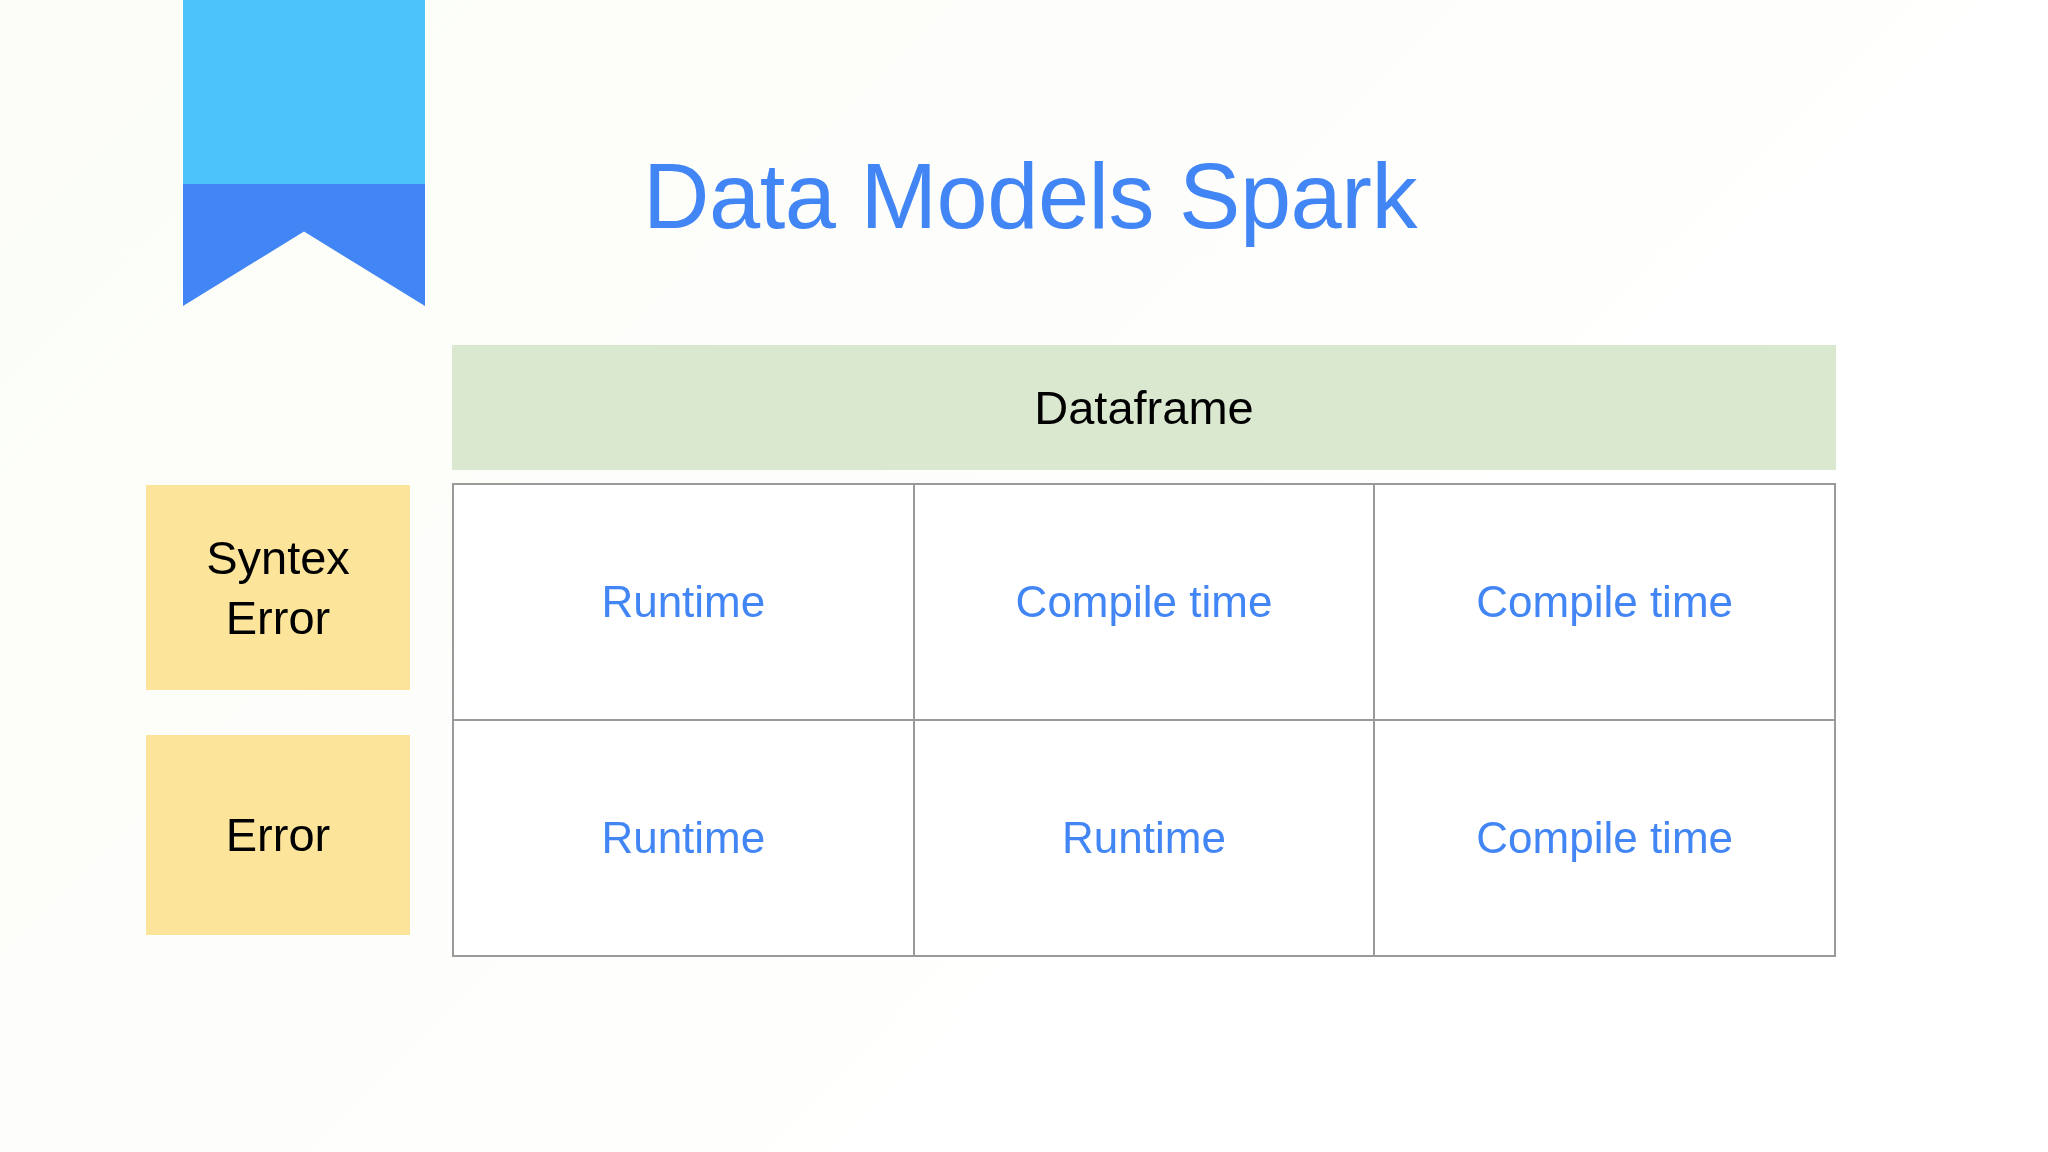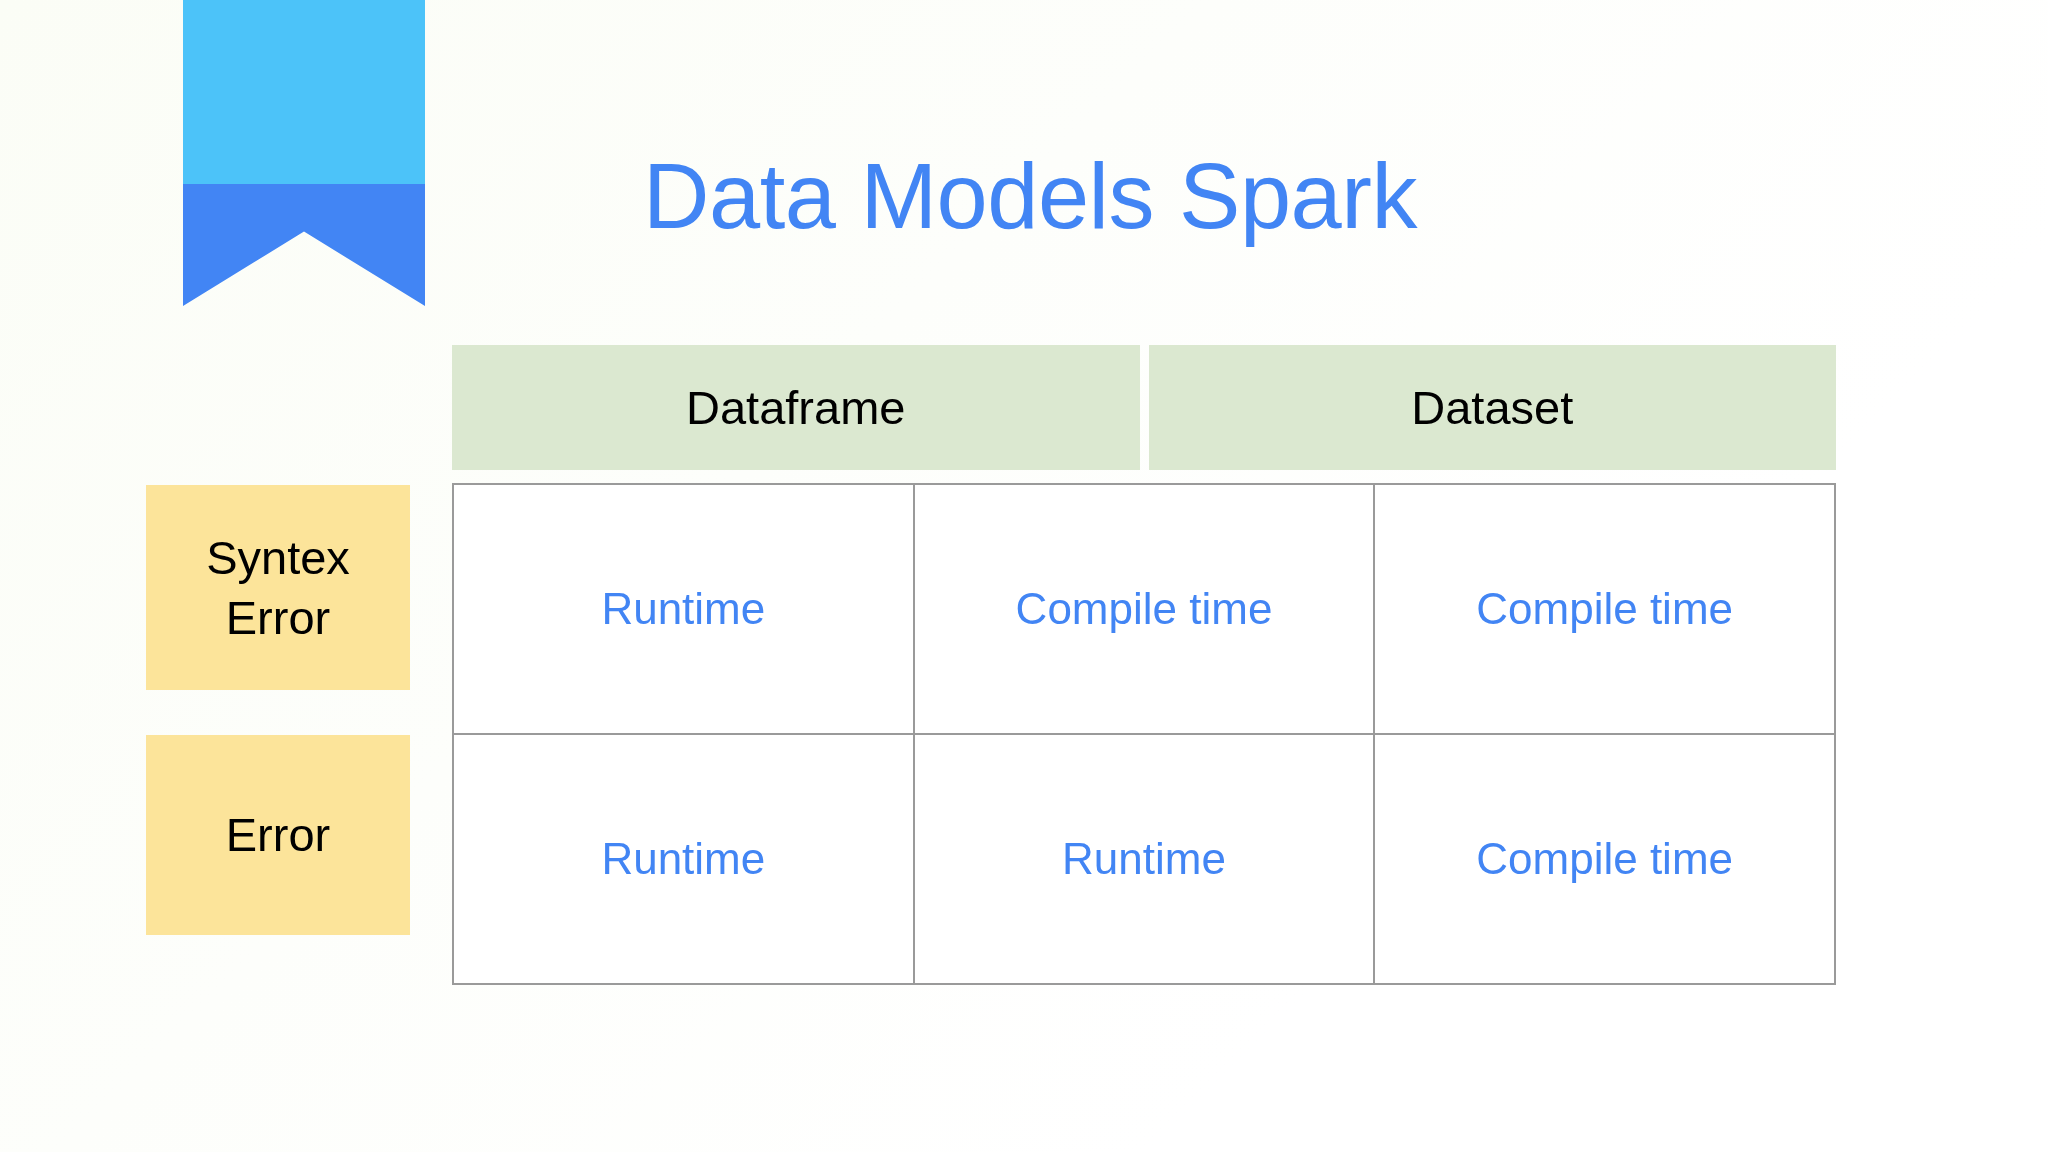--- a/index.html
+++ b/index.html
@@ -109,39 +109,38 @@
     border-collapse: collapse;
     table-layout: fixed;
   }
   #table td {
     border: 2px solid #9a9a9a;
     text-align: center;
     vertical-align: middle;
     font-size: 44px;
     color: #4285f4;
     background: #ffffff;
-    padding: 11px;
+    padding: 4px;
     height: 226px;
   }
 </style>
 </head>
 <body>
 
 <div id="slide">
 
   <div id="ribbon">
     <div id="ribbon-top"></div>
     <div id="ribbon-bottom"></div>
   </div>
 
   <div id="title">Data Models Spark</div>
 
   <div id="header-row">
     <div class="col-head">Dataframe</div>
-    <div class="col-head">Dataset</div>
   </div>
 
   <div class="row-label" id="row-label-0">
     <div>
       <div>Syntex</div>
       <div>Error</div>
     </div>
   </div>
   <div class="row-label" id="row-label-1">
     <div>

